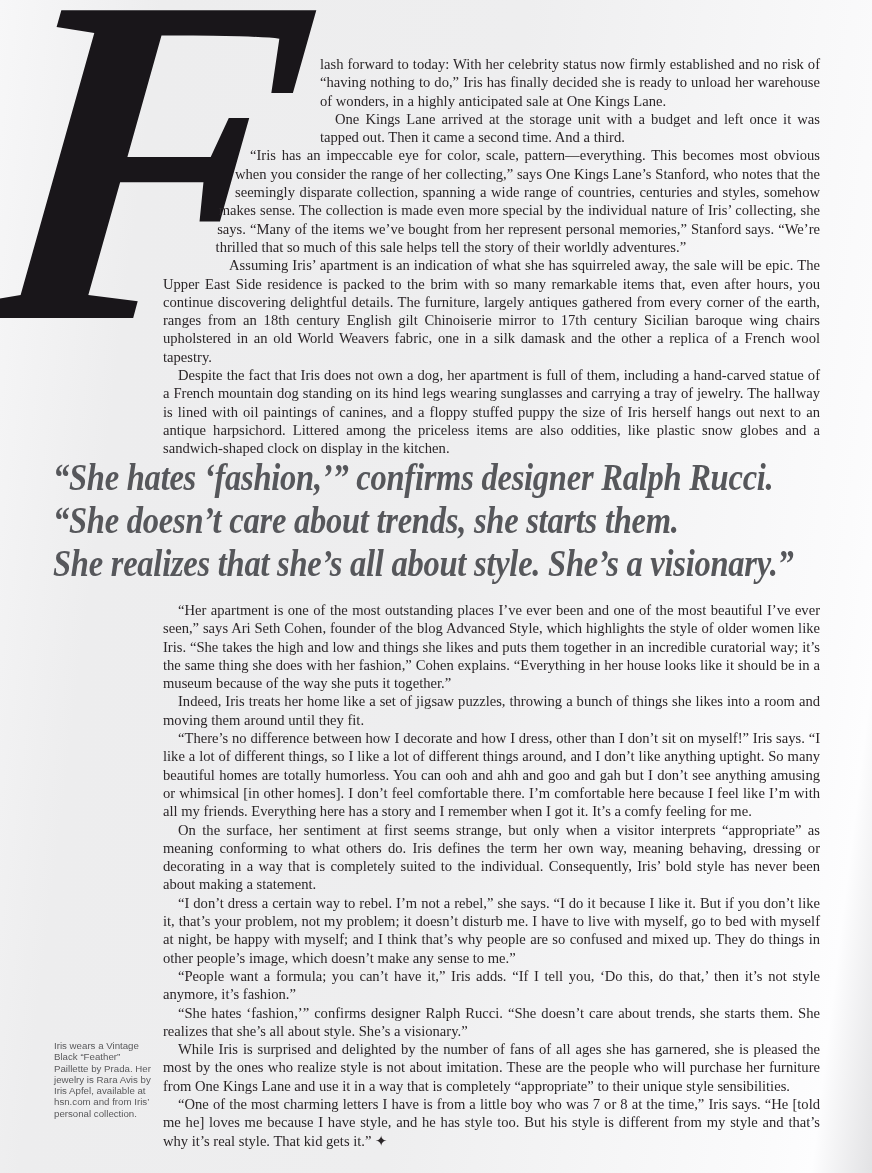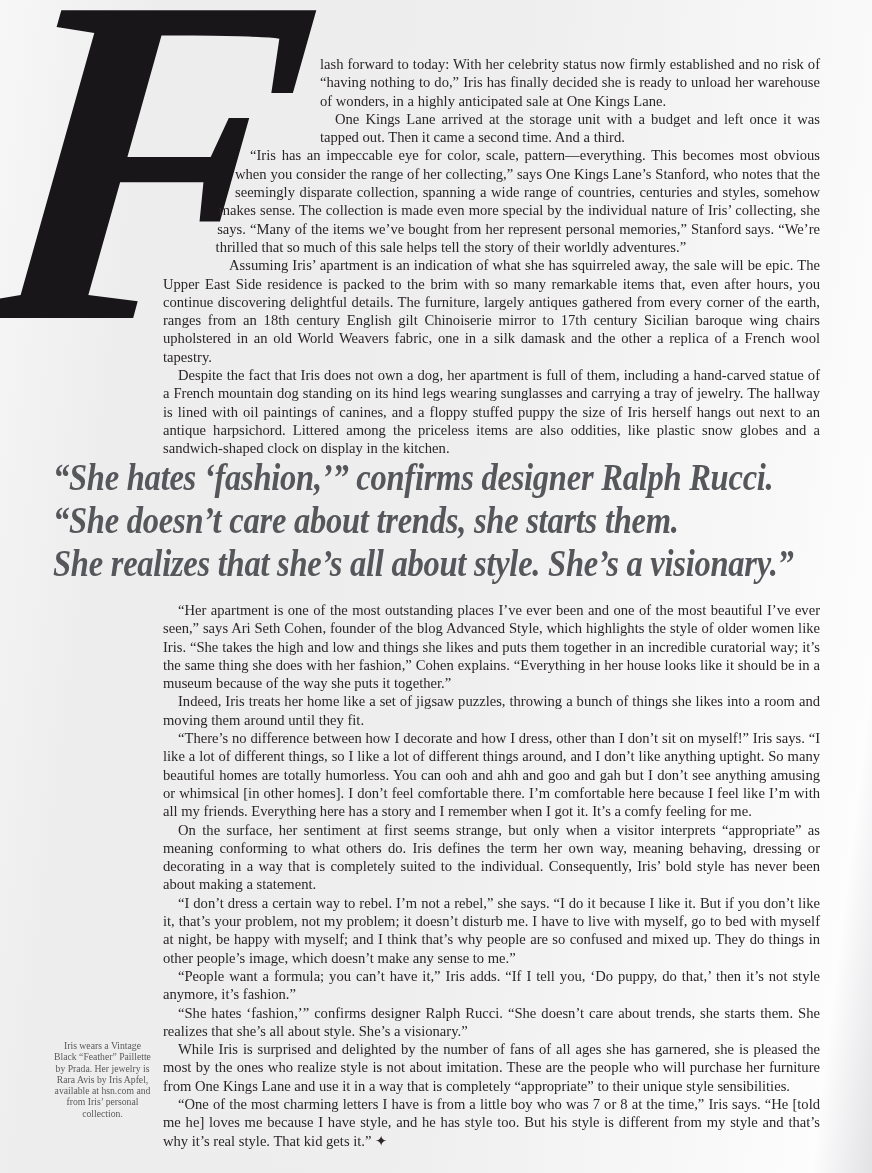--- a/index.html
+++ b/index.html
@@ -48,24 +48,23 @@
     font-style:italic;font-weight:bold;
     font-size:37px;line-height:43px;
     letter-spacing:-0.3px;
     color:var(--pull_quote,#56575b);
     transform:scaleX(0.88);
     transform-origin:left top;
   }
   .pullquote div{white-space:nowrap;}
   .caption{
     position:absolute;left:54px;top:1040px;width:97px;z-index:2;
-    font-family:Liberation Serif, serif;
+    font-family:Liberation Sans, sans-serif;
     font-size:9.7px;line-height:11.3px;
     color:var(--caption_text,#59595b);
-    text-align:center;
   }
 </style>
 </head>
 <body>
 
 <div class="page">
 
   <div class="dropcap">F</div>
 
   <section class="sec sec1">
@@ -85,21 +84,21 @@
       <div>She realizes that she’s all about style. She’s a visionary.”</div>
     </div>
 
   <section class="sec sec2">
     <div class="paras">
         <p>“Her apartment is one of the most outstanding places I’ve ever been and one of the most beautiful I’ve ever seen,” says Ari Seth Cohen, founder of the blog Advanced Style, which highlights the style of older women like Iris. “She takes the high and low and things she likes and puts them together in an incredible curatorial way; it’s the same thing she does with her fashion,” Cohen explains. “Everything in her house looks like it should be in a museum because of the way she puts it together.”</p>
         <p>Indeed, Iris treats her home like a set of jigsaw puzzles, throwing a bunch of things she likes into a room and moving them around until they fit.</p>
         <p>“There’s no difference between how I decorate and how I dress, other than I don’t sit on myself!” Iris says. “I like a lot of different things, so I like a lot of different things around, and I don’t like anything uptight. So many beautiful homes are totally humorless. You can ooh and ahh and goo and gah but I don’t see anything amusing or whimsical [in other homes]. I don’t feel comfortable there. I’m comfortable here because I feel like I’m with all my friends. Everything here has a story and I remember when I got it. It’s a comfy feeling for me.</p>
         <p>On the surface, her sentiment at first seems strange, but only when a visitor interprets “appropriate” as meaning conforming to what others do. Iris defines the term her own way, meaning behaving, dressing or decorating in a way that is completely suited to the individual. Consequently, Iris’ bold style has never been about making a statement.</p>
         <p>“I don’t dress a certain way to rebel. I’m not a rebel,” she says. “I do it because I like it. But if you don’t like it, that’s your problem, not my problem; it doesn’t disturb me. I have to live with myself, go to bed with myself at night, be happy with myself; and I think that’s why people are so confused and mixed up. They do things in other people’s image, which doesn’t make any sense to me.”</p>
-        <p>“People want a formula; you can’t have it,” Iris adds. “If I tell you, ‘Do puppy, do that,’ then it’s not style anymore, it’s fashion.”</p>
+        <p>“People want a formula; you can’t have it,” Iris adds. “If I tell you, ‘Do this, do that,’ then it’s not style anymore, it’s fashion.”</p>
         <p>“She hates ‘fashion,’” confirms designer Ralph Rucci. “She doesn’t care about trends, she starts them. She realizes that she’s all about style. She’s a visionary.”</p>
         <p>While Iris is surprised and delighted by the number of fans of all ages she has garnered, she is pleased the most by the ones who realize style is not about imitation. These are the people who will purchase her furniture from One Kings Lane and use it in a way that is completely “appropriate” to their unique style sensibilities.</p>
         <p>“One of the most charming letters I have is from a little boy who was 7 or 8 at the time,” Iris says. “He [told me he] loves me because I have style, and he has style too. But his style is different from my style and that’s why it’s real style. That kid gets it.” ✦</p>
       </div>
   </section>
 
   <div class="caption">Iris wears a Vintage Black “Feather” Paillette by Prada. Her jewelry is Rara Avis by Iris Apfel, available at hsn.com and from Iris’ personal collection.</div>
 
 </div>
 

